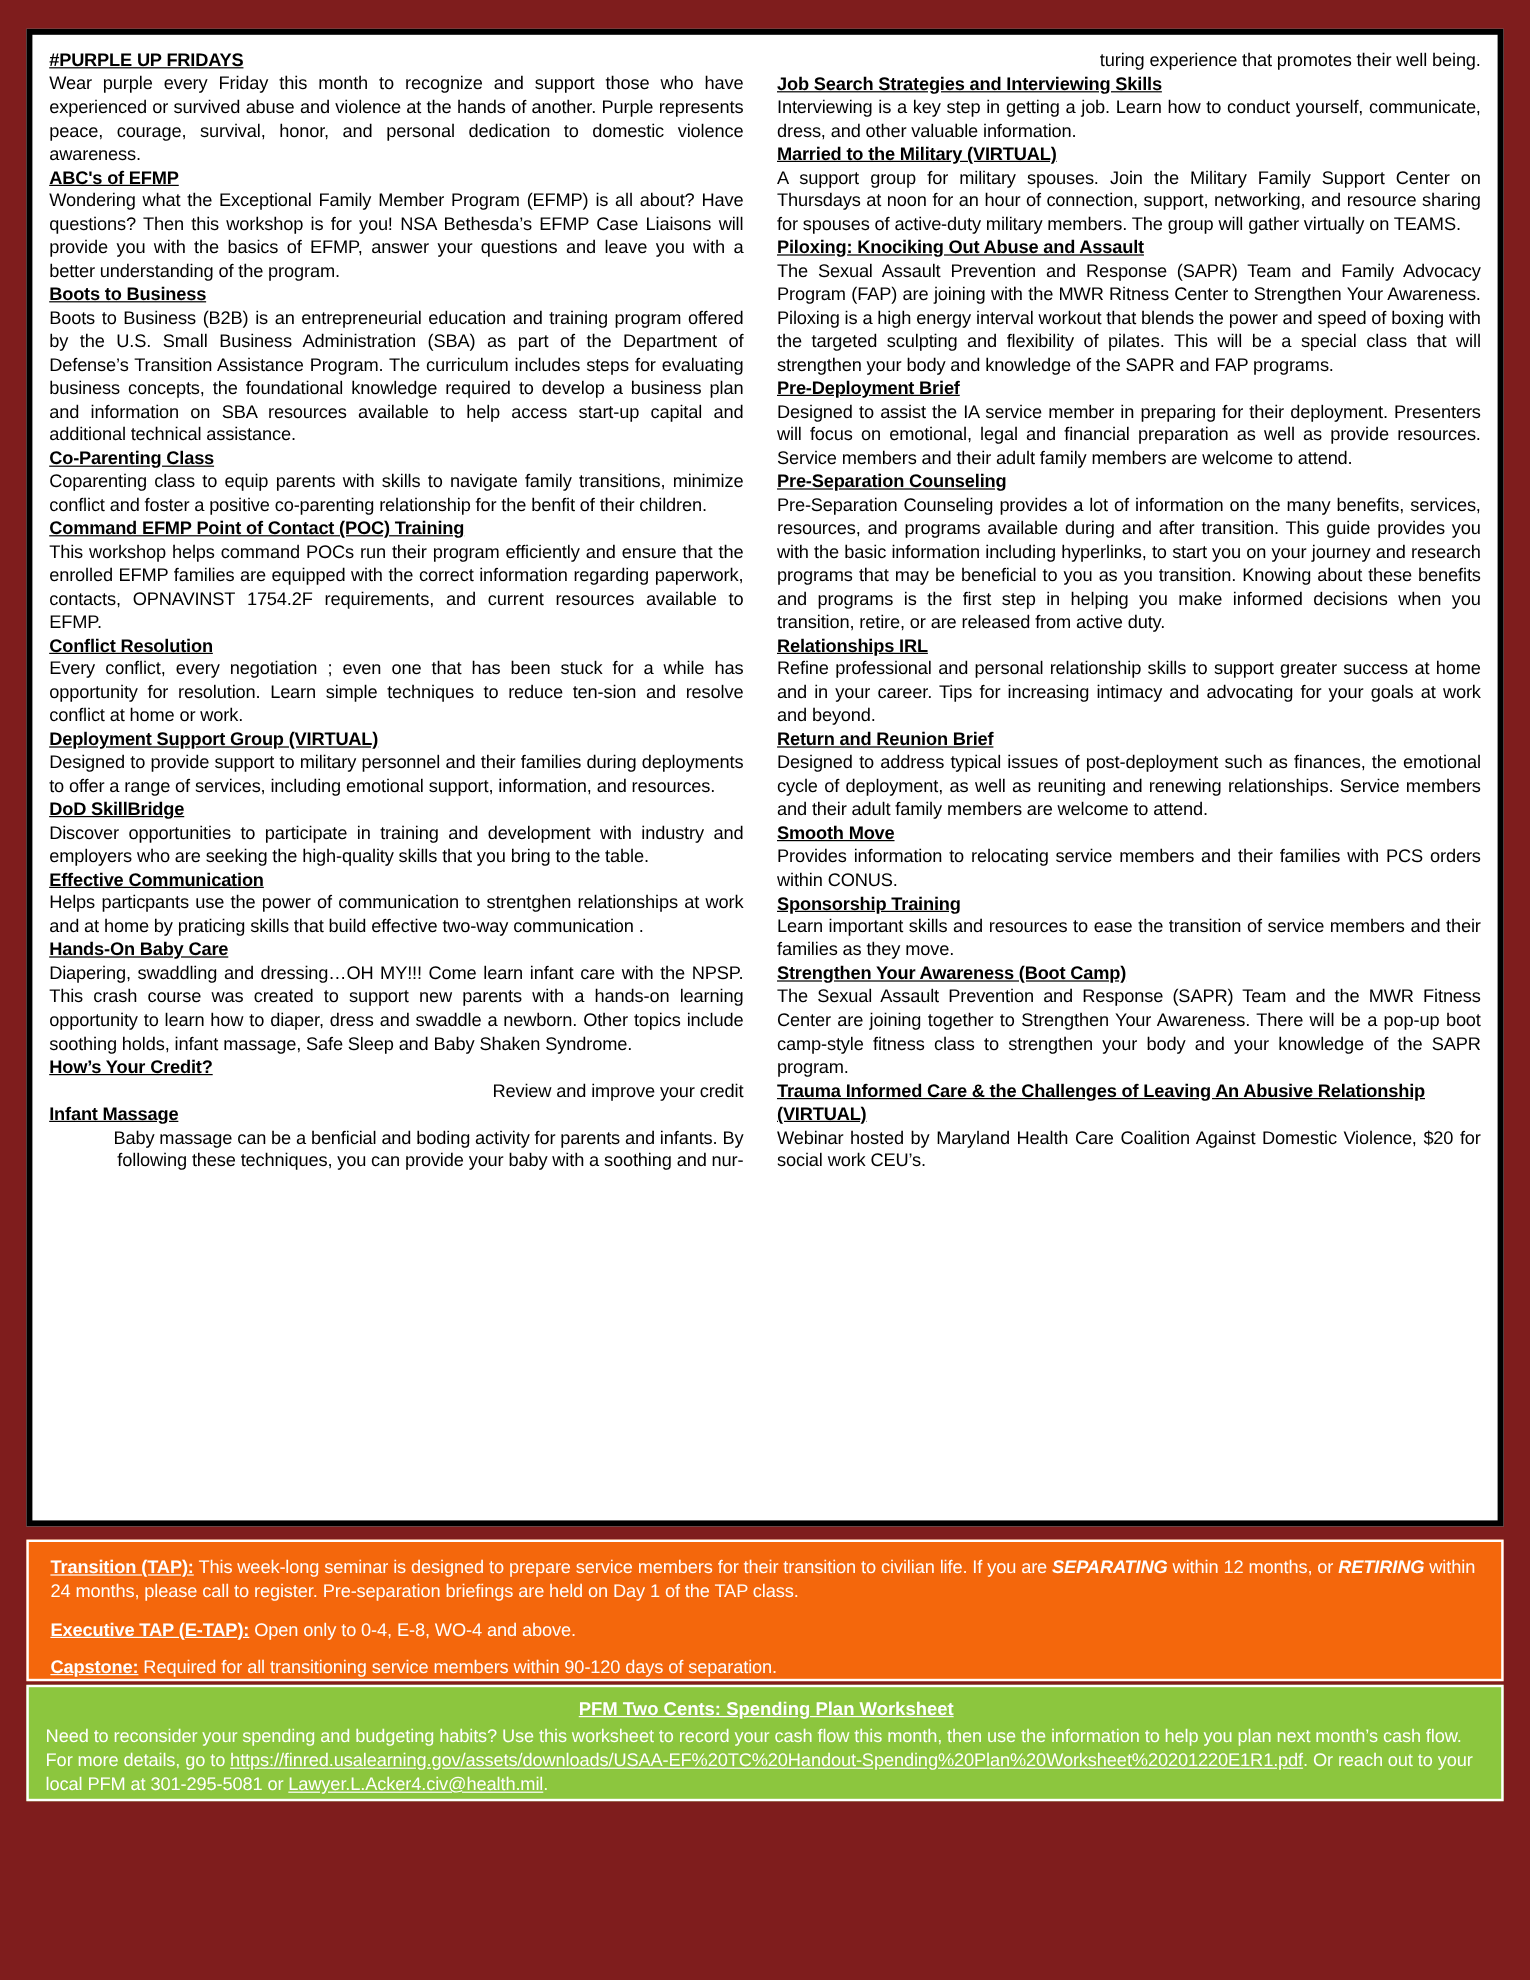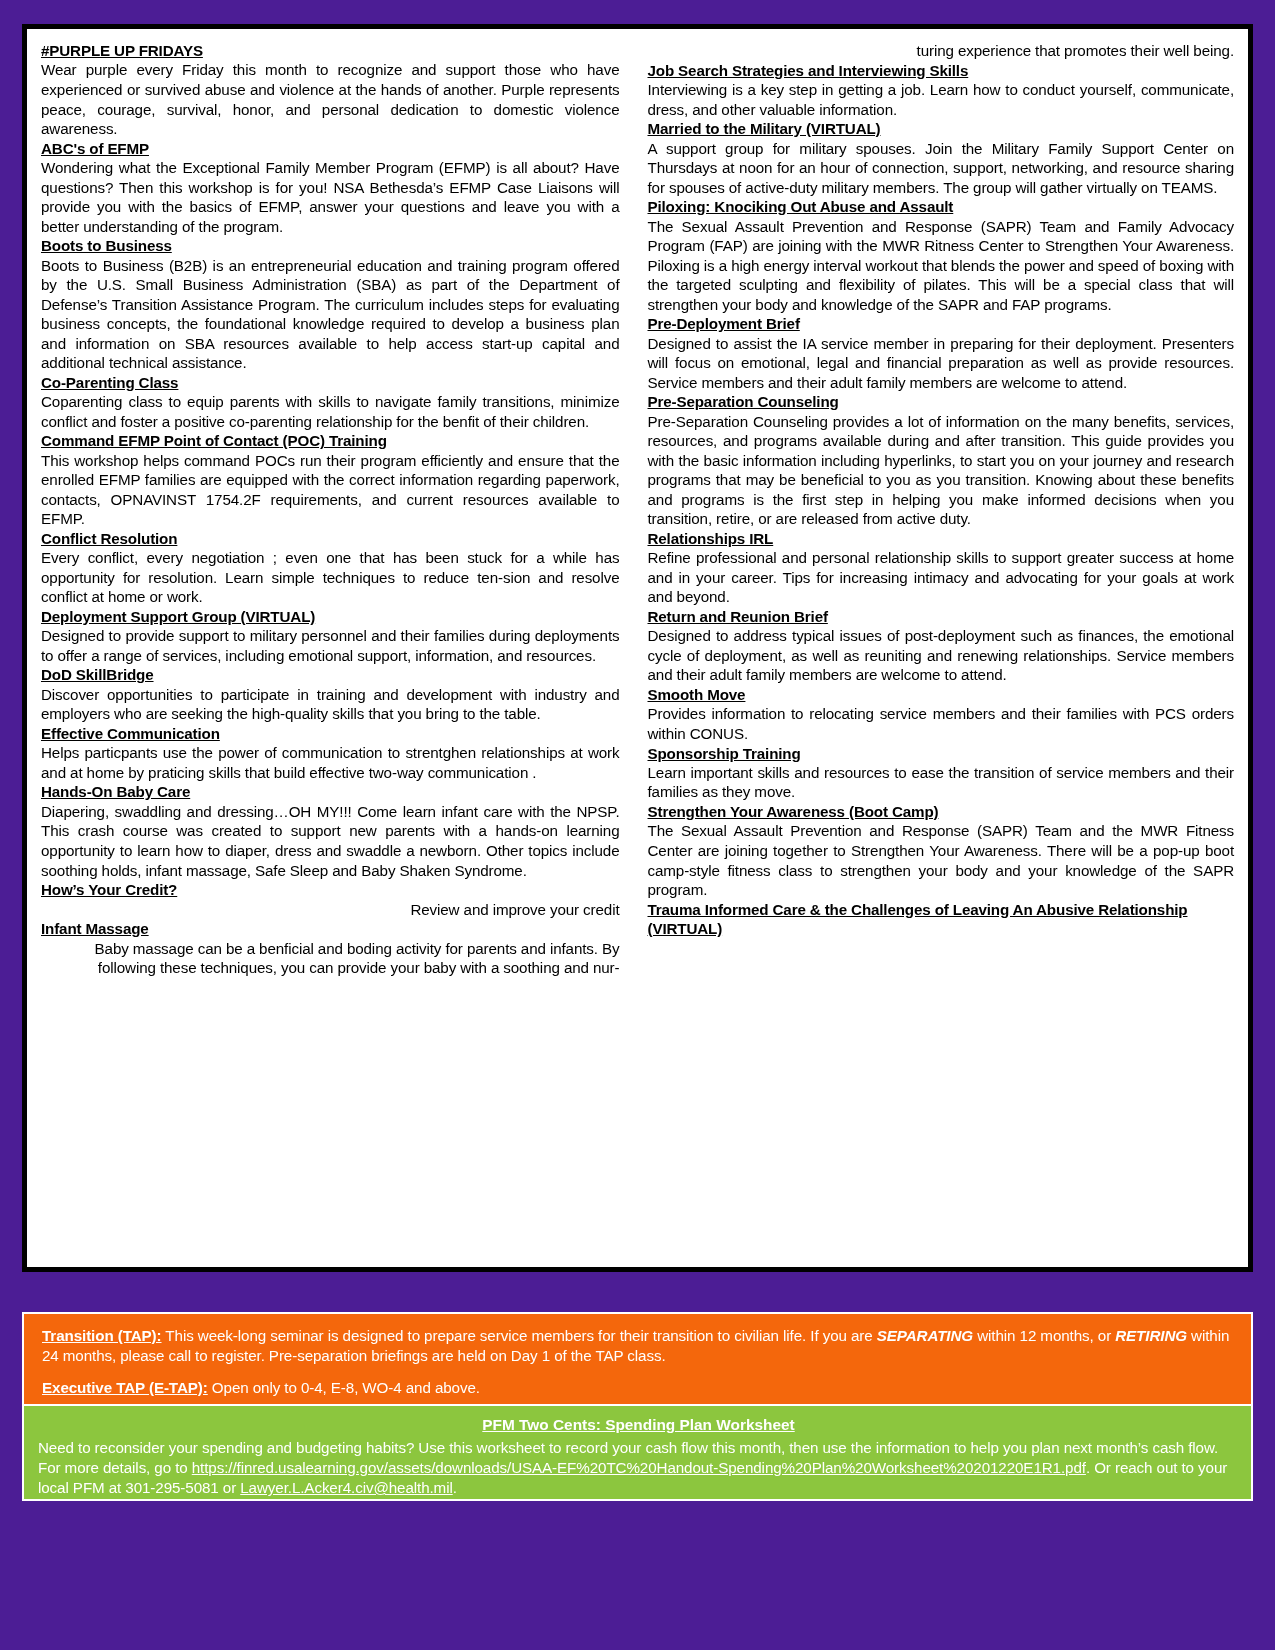--- a/index.html
+++ b/index.html
@@ -11,21 +11,21 @@
     height: 1650px;
     background: #9D0FF5;
     font-family: "Liberation Sans", sans-serif;
     overflow: hidden;
   }
   .page {
     position: relative;
     width: 1275px;
     height: 1650px;
     box-sizing: border-box;
-    background: #4c1d95;
+    background: #7f1d1d;
     padding: 22px 22px 22px 22px;
   }
 
   
   .main-card {
     position: absolute;
     left: 22px;
     top: 24px;
     width: 1231px;
     height: 1248px;
@@ -65,21 +65,21 @@
     text-justify: inter-word;
     hyphens: none;
     letter-spacing: -0.12px;
   }
   .entry-body.nojust { text-align: right; }
 
   
   .orange-card {
     position: absolute;
     left: 22px;
-    top: 1312px;
+    top: 1283px;
     width: 1231px;
     height: 118px;
     background: #F4670C;
     border: 2px solid #ffffff;
     box-sizing: border-box;
     padding: 12px 16px 8px 18px;
   }
   .orange-line {
     color: #ffffff;
     font-size: 15.2px;
@@ -225,20 +225,21 @@
         <div>
             <div class="entry-title">Sponsorship Training</div>
             <div class="entry-body">Learn important skills and resources to ease the transition of service members and their families as they move.</div>
           </div>
         <div>
             <div class="entry-title">Strengthen Your Awareness (Boot Camp)</div>
             <div class="entry-body">The Sexual Assault Prevention and Response (SAPR) Team and the MWR Fitness Center are joining together to Strengthen Your Awareness. There will be a pop-up boot camp-style fitness class to strengthen your body and your knowledge of the SAPR program.</div>
           </div>
         <div>
             <div class="entry-title">Trauma Informed Care &amp; the Challenges of Leaving An Abusive Relationship (VIRTUAL)</div>
+            <div class="entry-body">Webinar hosted by Maryland Health Care Coalition Against Domestic Violence, $20 for social work CEU’s.</div>
           </div>
       </div>
 
     </div>
   </div>
 
   <div class="orange-card">
     <p class="orange-line"><span class="lead">Transition (TAP):</span><span> This week-long seminar is designed to prepare service members for their transition to civilian life. If you are </span><span class="emph">SEPARATING</span><span> within 12 months, or </span><span class="emph">RETIRING</span><span> within 24 months, please call to register. Pre-separation briefings are held on Day 1 of the TAP class.</span></p>
     <p class="orange-line"><span class="lead">Executive TAP (E-TAP):</span><span> Open only to 0-4, E-8, WO-4 and above.</span></p>
     <p class="orange-line"><span class="lead">Capstone:</span><span> Required for all transitioning service members within 90-120 days of separation.</span></p>

